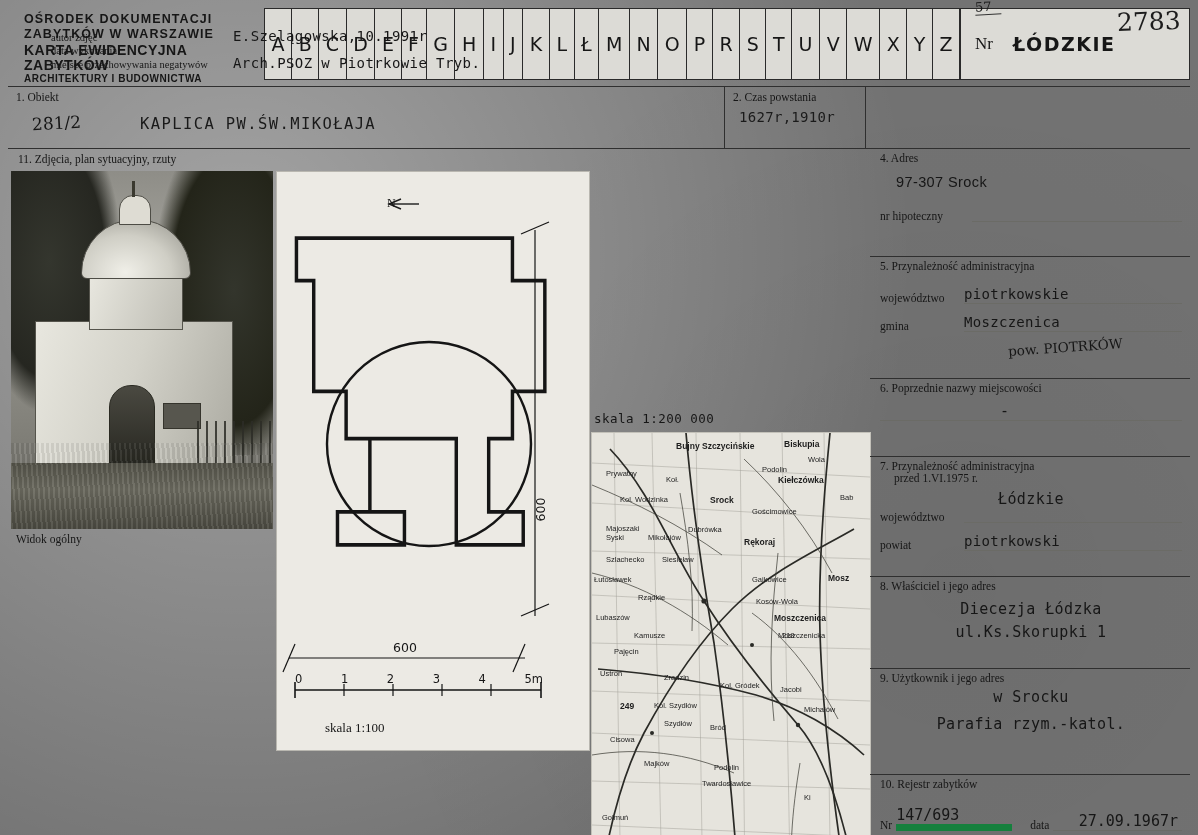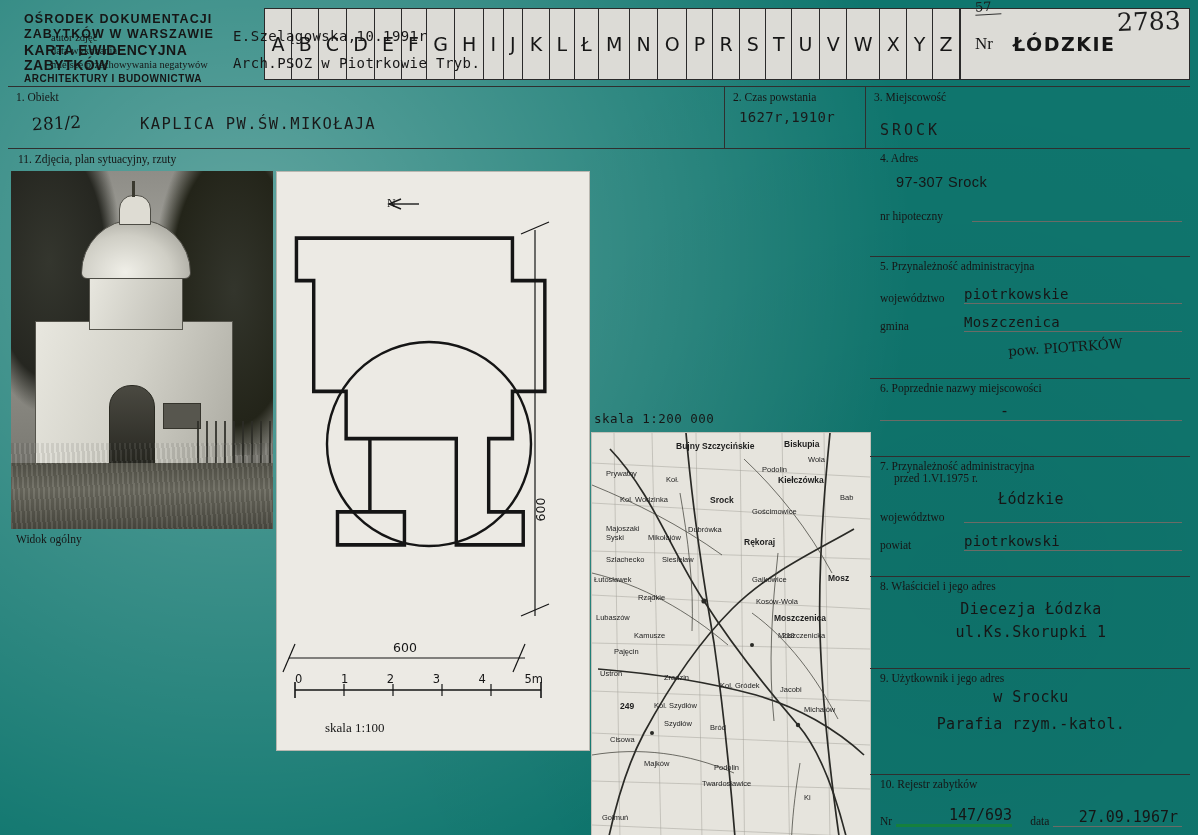--- a/index.html
+++ b/index.html
@@ -4,21 +4,21 @@
 <style>
   html, body {
     margin: 0;
     padding: 0;
     background: #8a8a88;
   }
   .card {
     position: relative;
     width: 1198px;
     height: 835px;
-    background: #0f766e;
+    background: #737373;
     font-family: "Liberation Sans", sans-serif;
     color: #161616;
     overflow: hidden;
     box-sizing: border-box;
   }
   
   .card::before {
     content: "";
     position: absolute;
     inset: 0;
@@ -411,25 +411,25 @@
   }
   .rej-row {
     display: flex;
     align-items: flex-end;
     margin-top: 16px;
     font-size: 11.5px;
     font-family: "Liberation Serif", serif;
   }
   .rej-row .k { margin-right: 4px; }
   .rej-row .v {
-    border-bottom: 3px solid #15803d;
+    border-bottom: 7px solid #15803d;
     font-family: "DejaVu Sans Mono", monospace;
     font-size: 15px;
     width: 116px;
-    text-align: right;
+    text-align: left;
   }
   .rej-row .k2 { margin: 0 4px 0 18px; }
   .rej-row .v2 {
     border-bottom: 1px solid #6b6b66;
     font-family: "DejaVu Sans Mono", monospace;
     font-size: 15px;
     flex: 1;
     text-align: right;
     padding-right: 4px;
   }
@@ -498,24 +498,20 @@
 
   <div class="row2">
     <div class="fld obj">
       <div class="lab">1. Obiekt</div>
       <div class="obj-no">281/2</div>
       <div class="obj-name hw">KAPLICA  PW.ŚW.MIKOŁAJA</div>
     </div>
     <div class="fld czas">
       <div class="lab">2. Czas powstania</div>
       <div class="czas-val hw">1627r,1910r</div>
-    </div>
-    <div class="fld miejsc">
-      <div class="lab">3. Miejscowość</div>
-      <div class="miejsc-val hw">SROCK</div>
     </div>
   </div>
 
   <div class="leftzone">
     <div class="lab11">11. Zdjęcia, plan sytuacyjny, rzuty</div>
 
     <div class="photo">
       <div class="ph-sky"></div>
       <div class="ph-trees-l"></div>
       <div class="ph-trees-r"></div>

